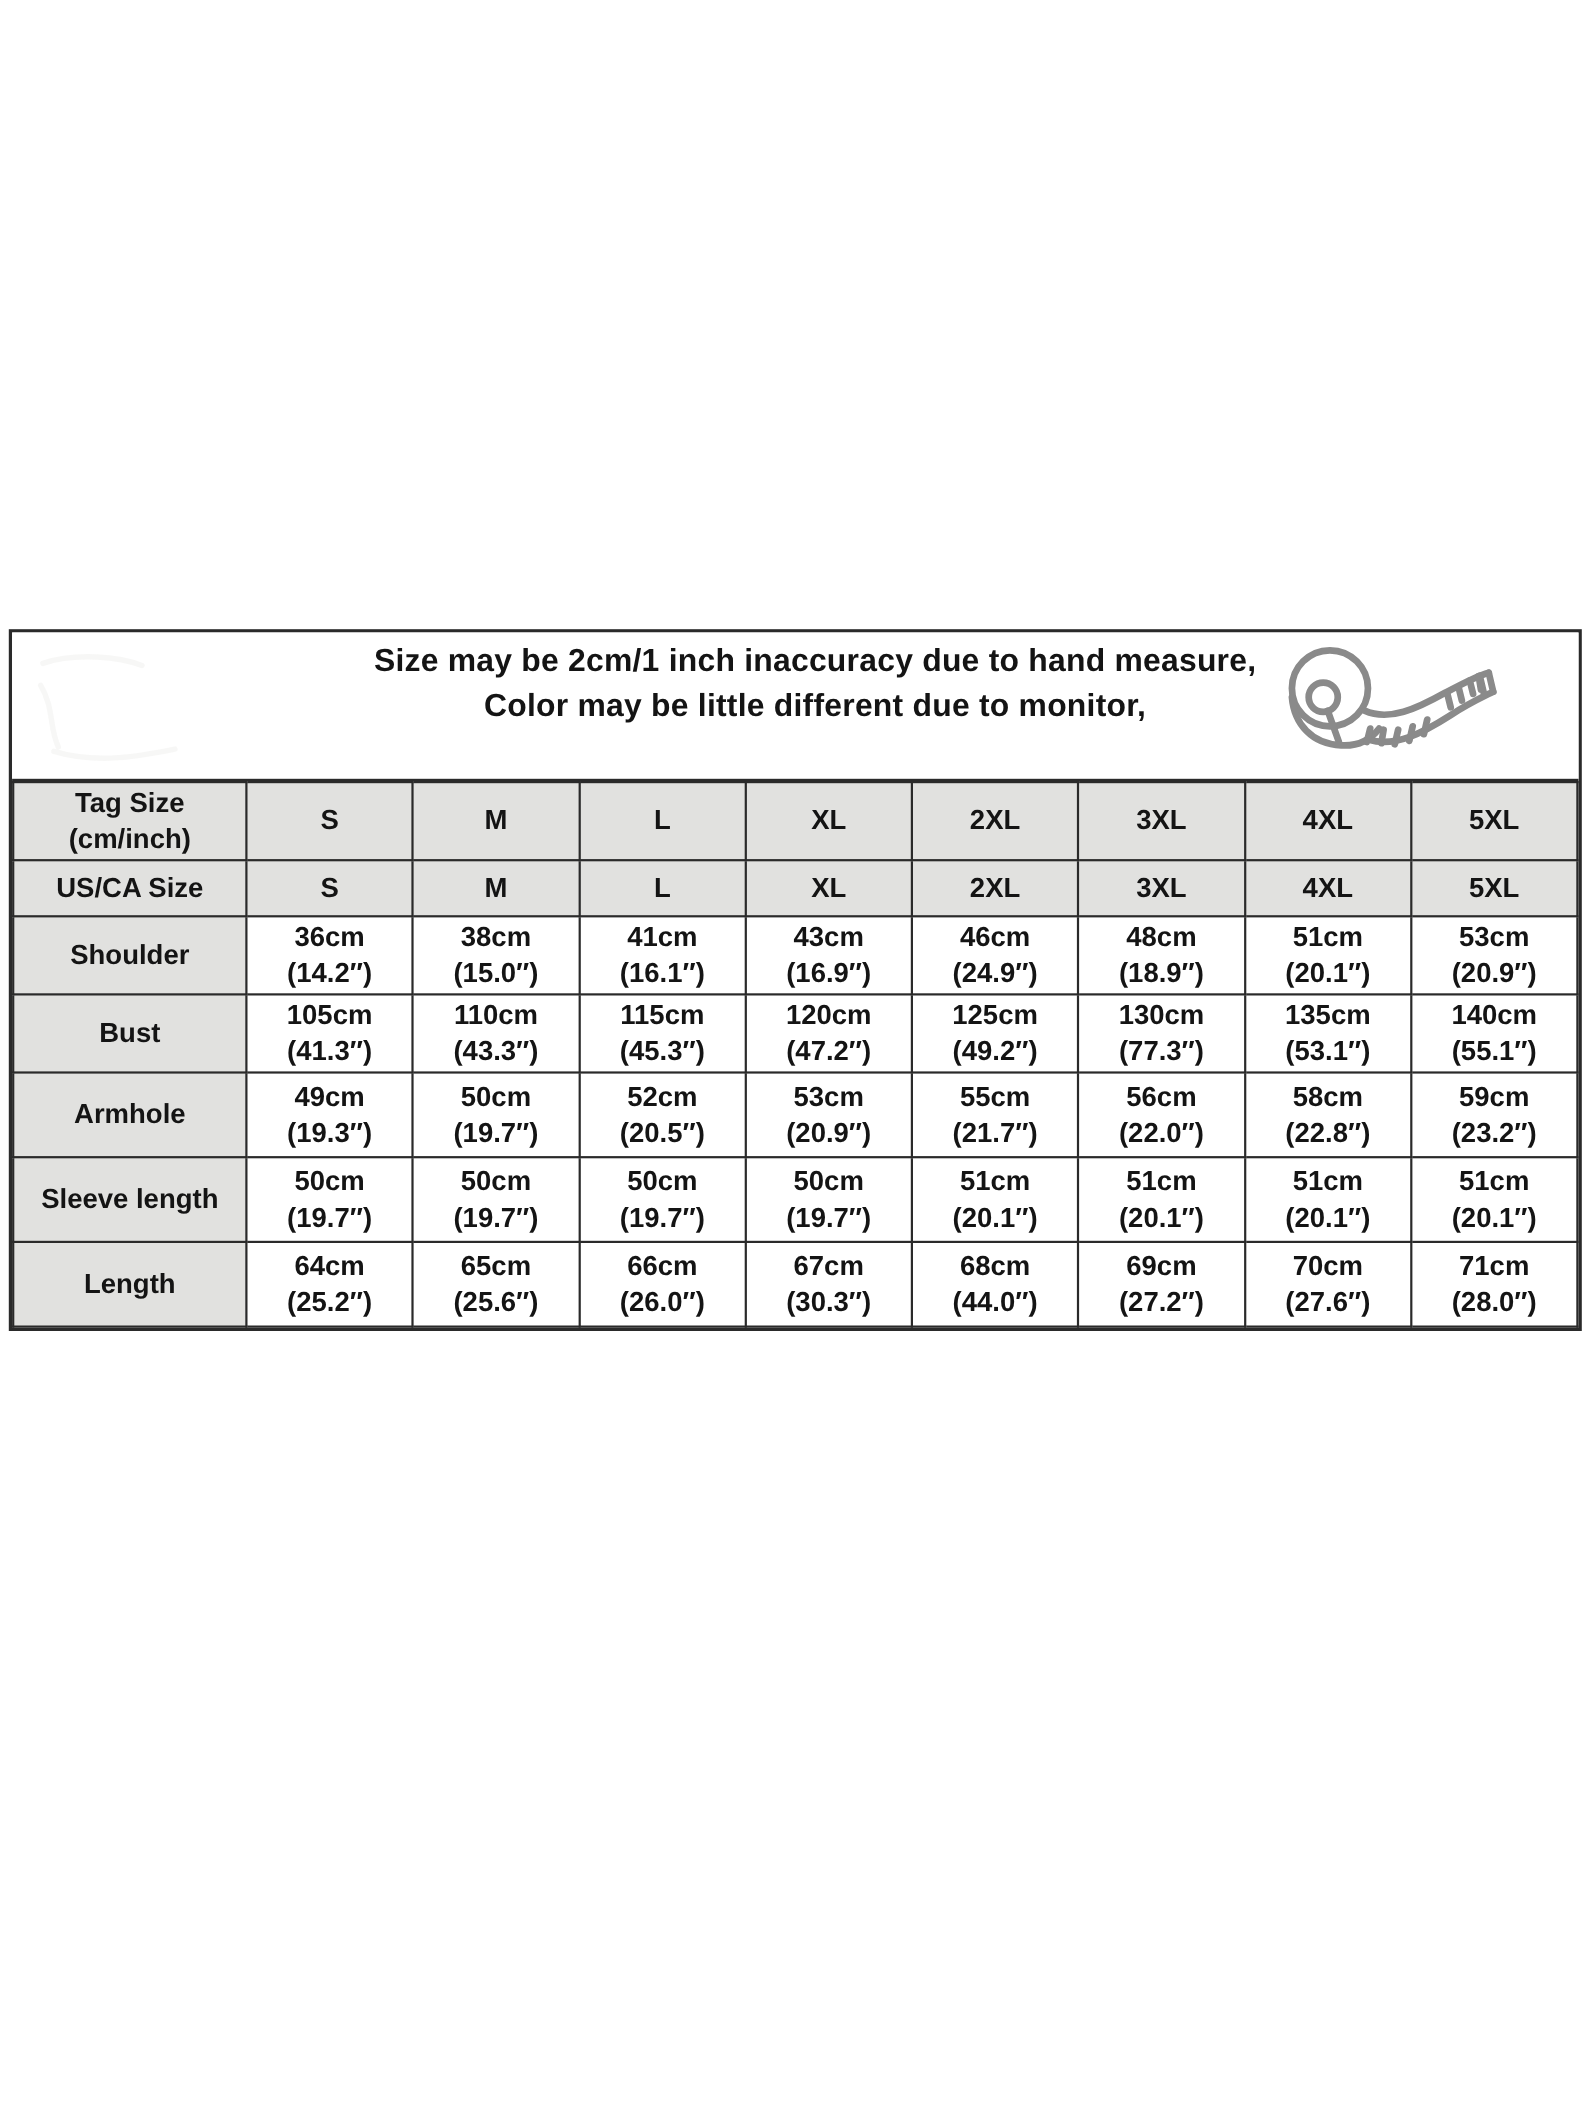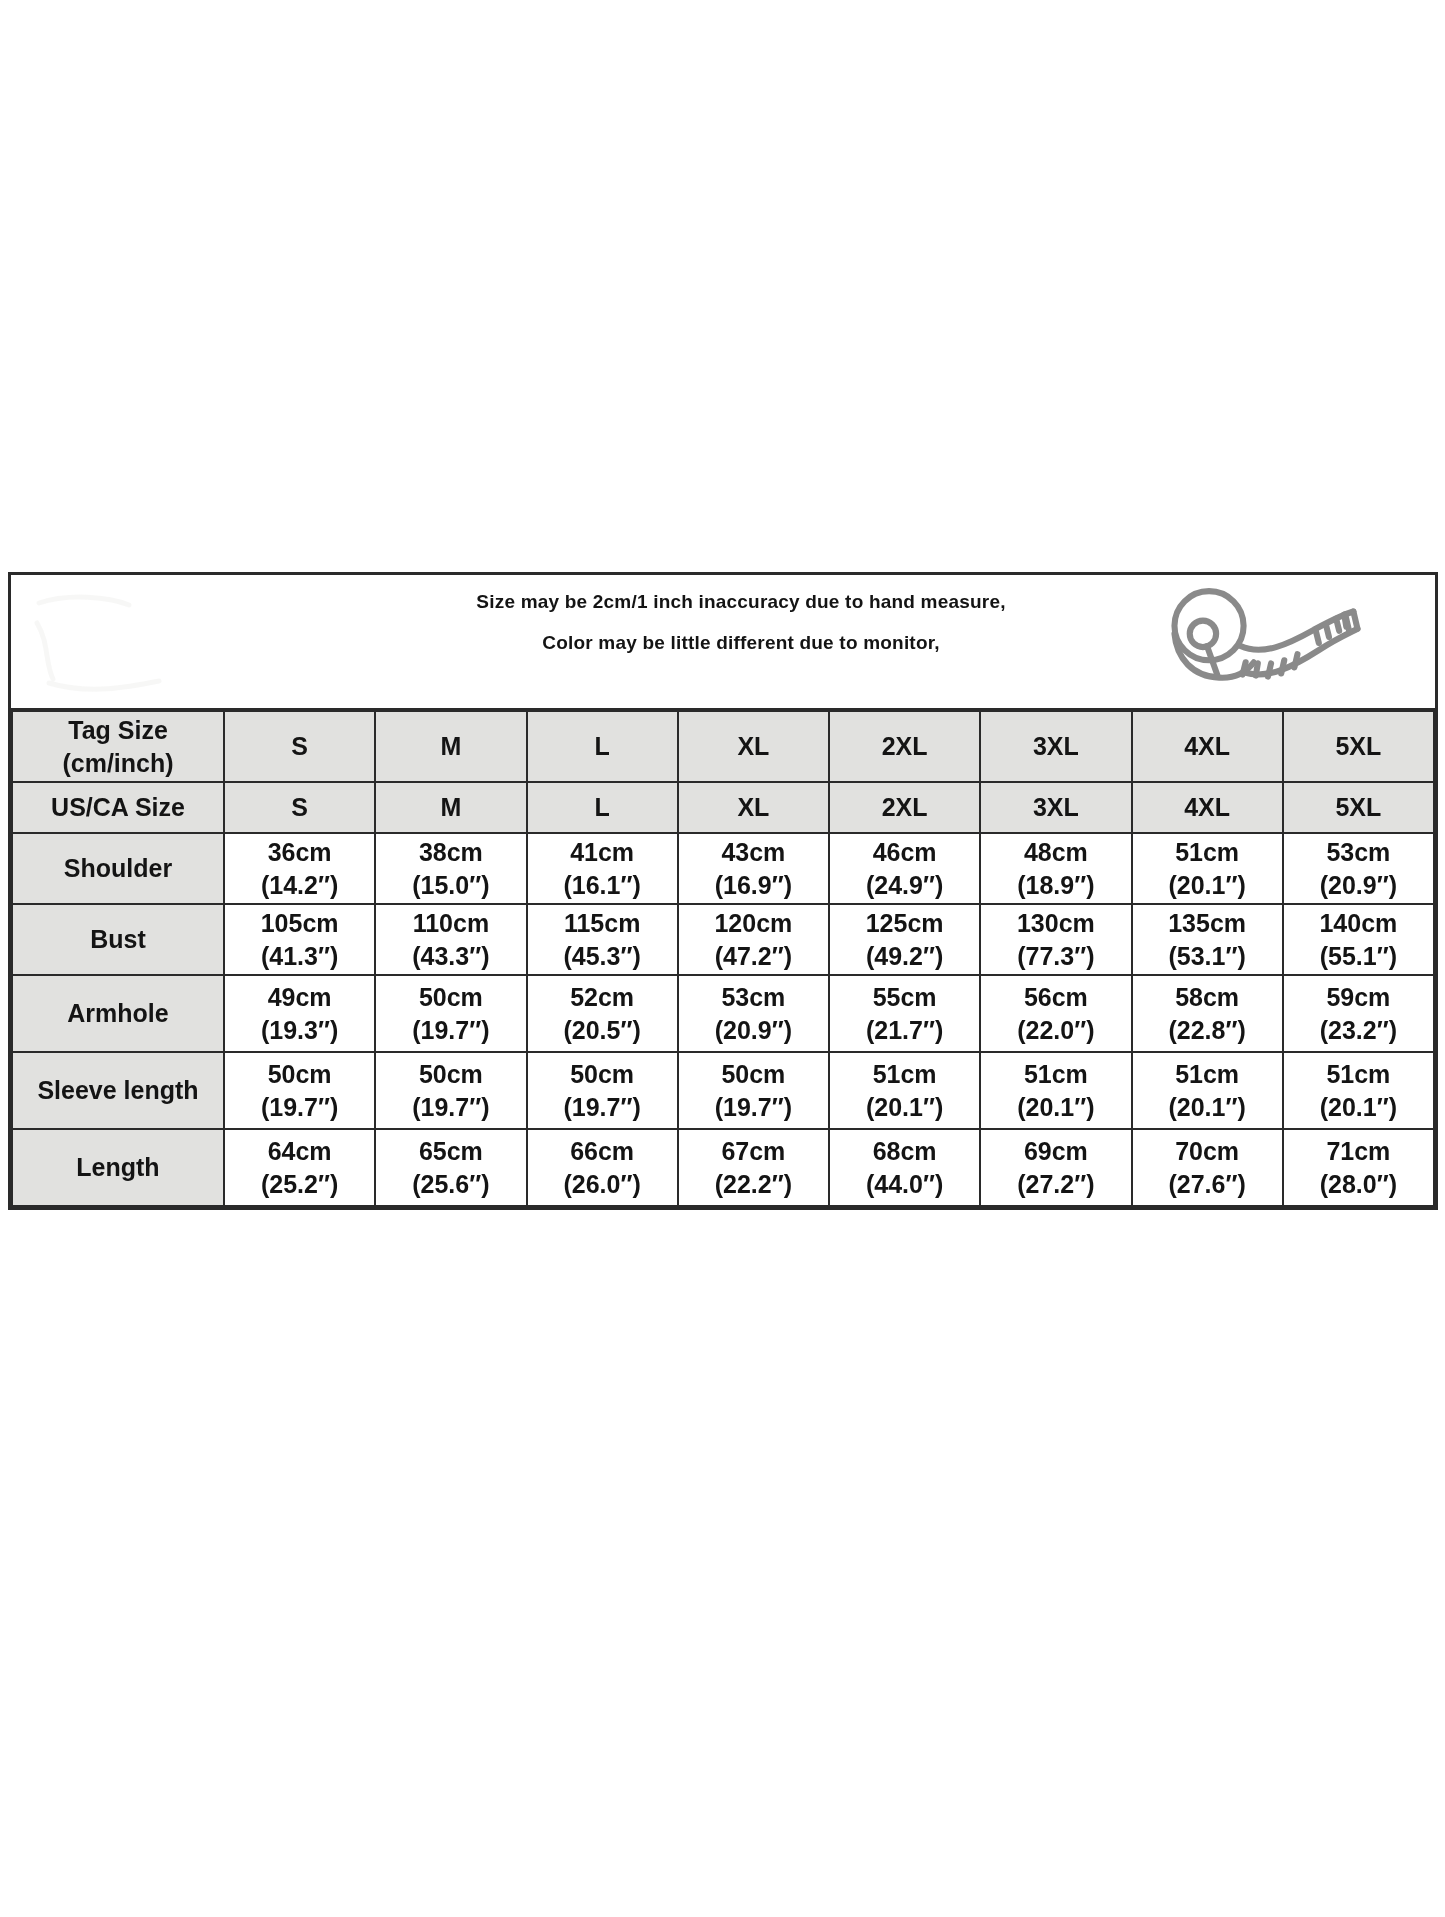--- a/index.html
+++ b/index.html
@@ -23,21 +23,21 @@
     position: relative;
     height: 133px;
     border-bottom: 2px solid var(--border-color, #2a2a2a);
     background: #ffffff;
   }
   .note-text {
     position: absolute;
     left: 0; right: 0; top: 6px;
     text-align: center;
     padding-left: 36px;
-    font-size: 19px;
+    font-size: 29px;
     font-weight: bold;
     line-height: 41px;
     letter-spacing: 0.2px;
   }
   .watermark {
     position: absolute;
     left: 8px; top: 8px;
     opacity: 0.5;
   }
   .tape-icon {
@@ -330,21 +330,21 @@
             <td>
               <div>65cm</div>
               <div>(25.6″)</div>
             </td>
             <td>
               <div>66cm</div>
               <div>(26.0″)</div>
             </td>
             <td>
               <div>67cm</div>
-              <div>(22.2″)</div>
+              <div>(30.3″)</div>
             </td>
             <td>
               <div>68cm</div>
               <div>(44.0″)</div>
             </td>
             <td>
               <div>69cm</div>
               <div>(27.2″)</div>
             </td>
             <td>

